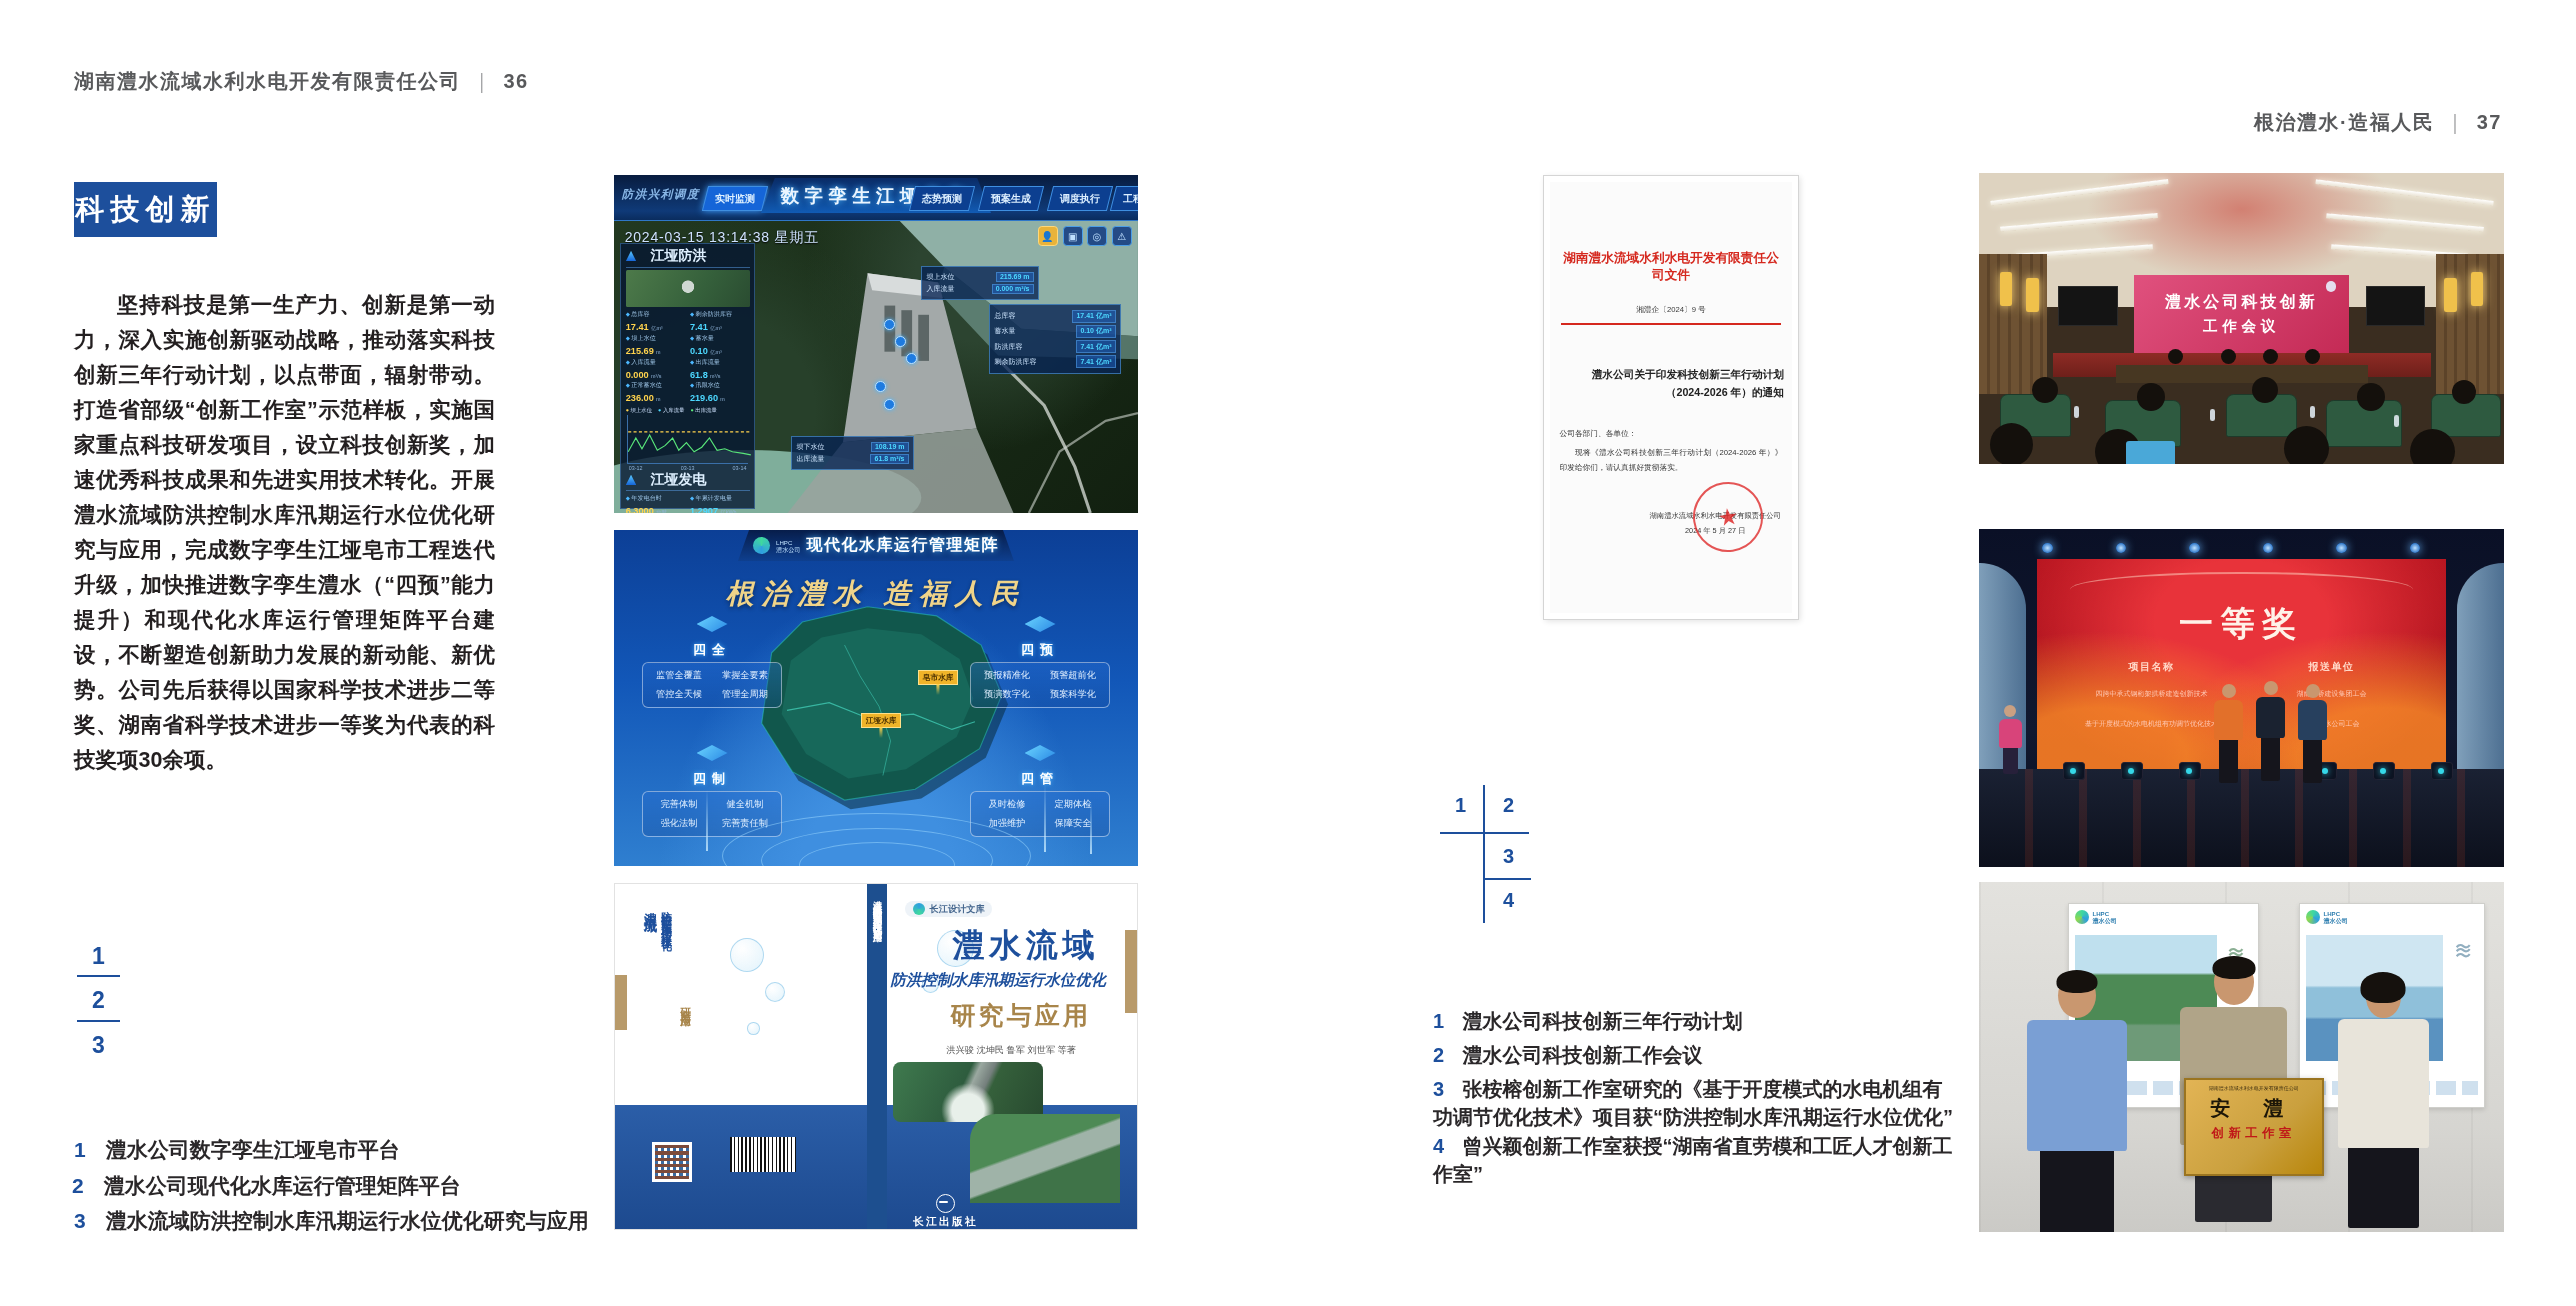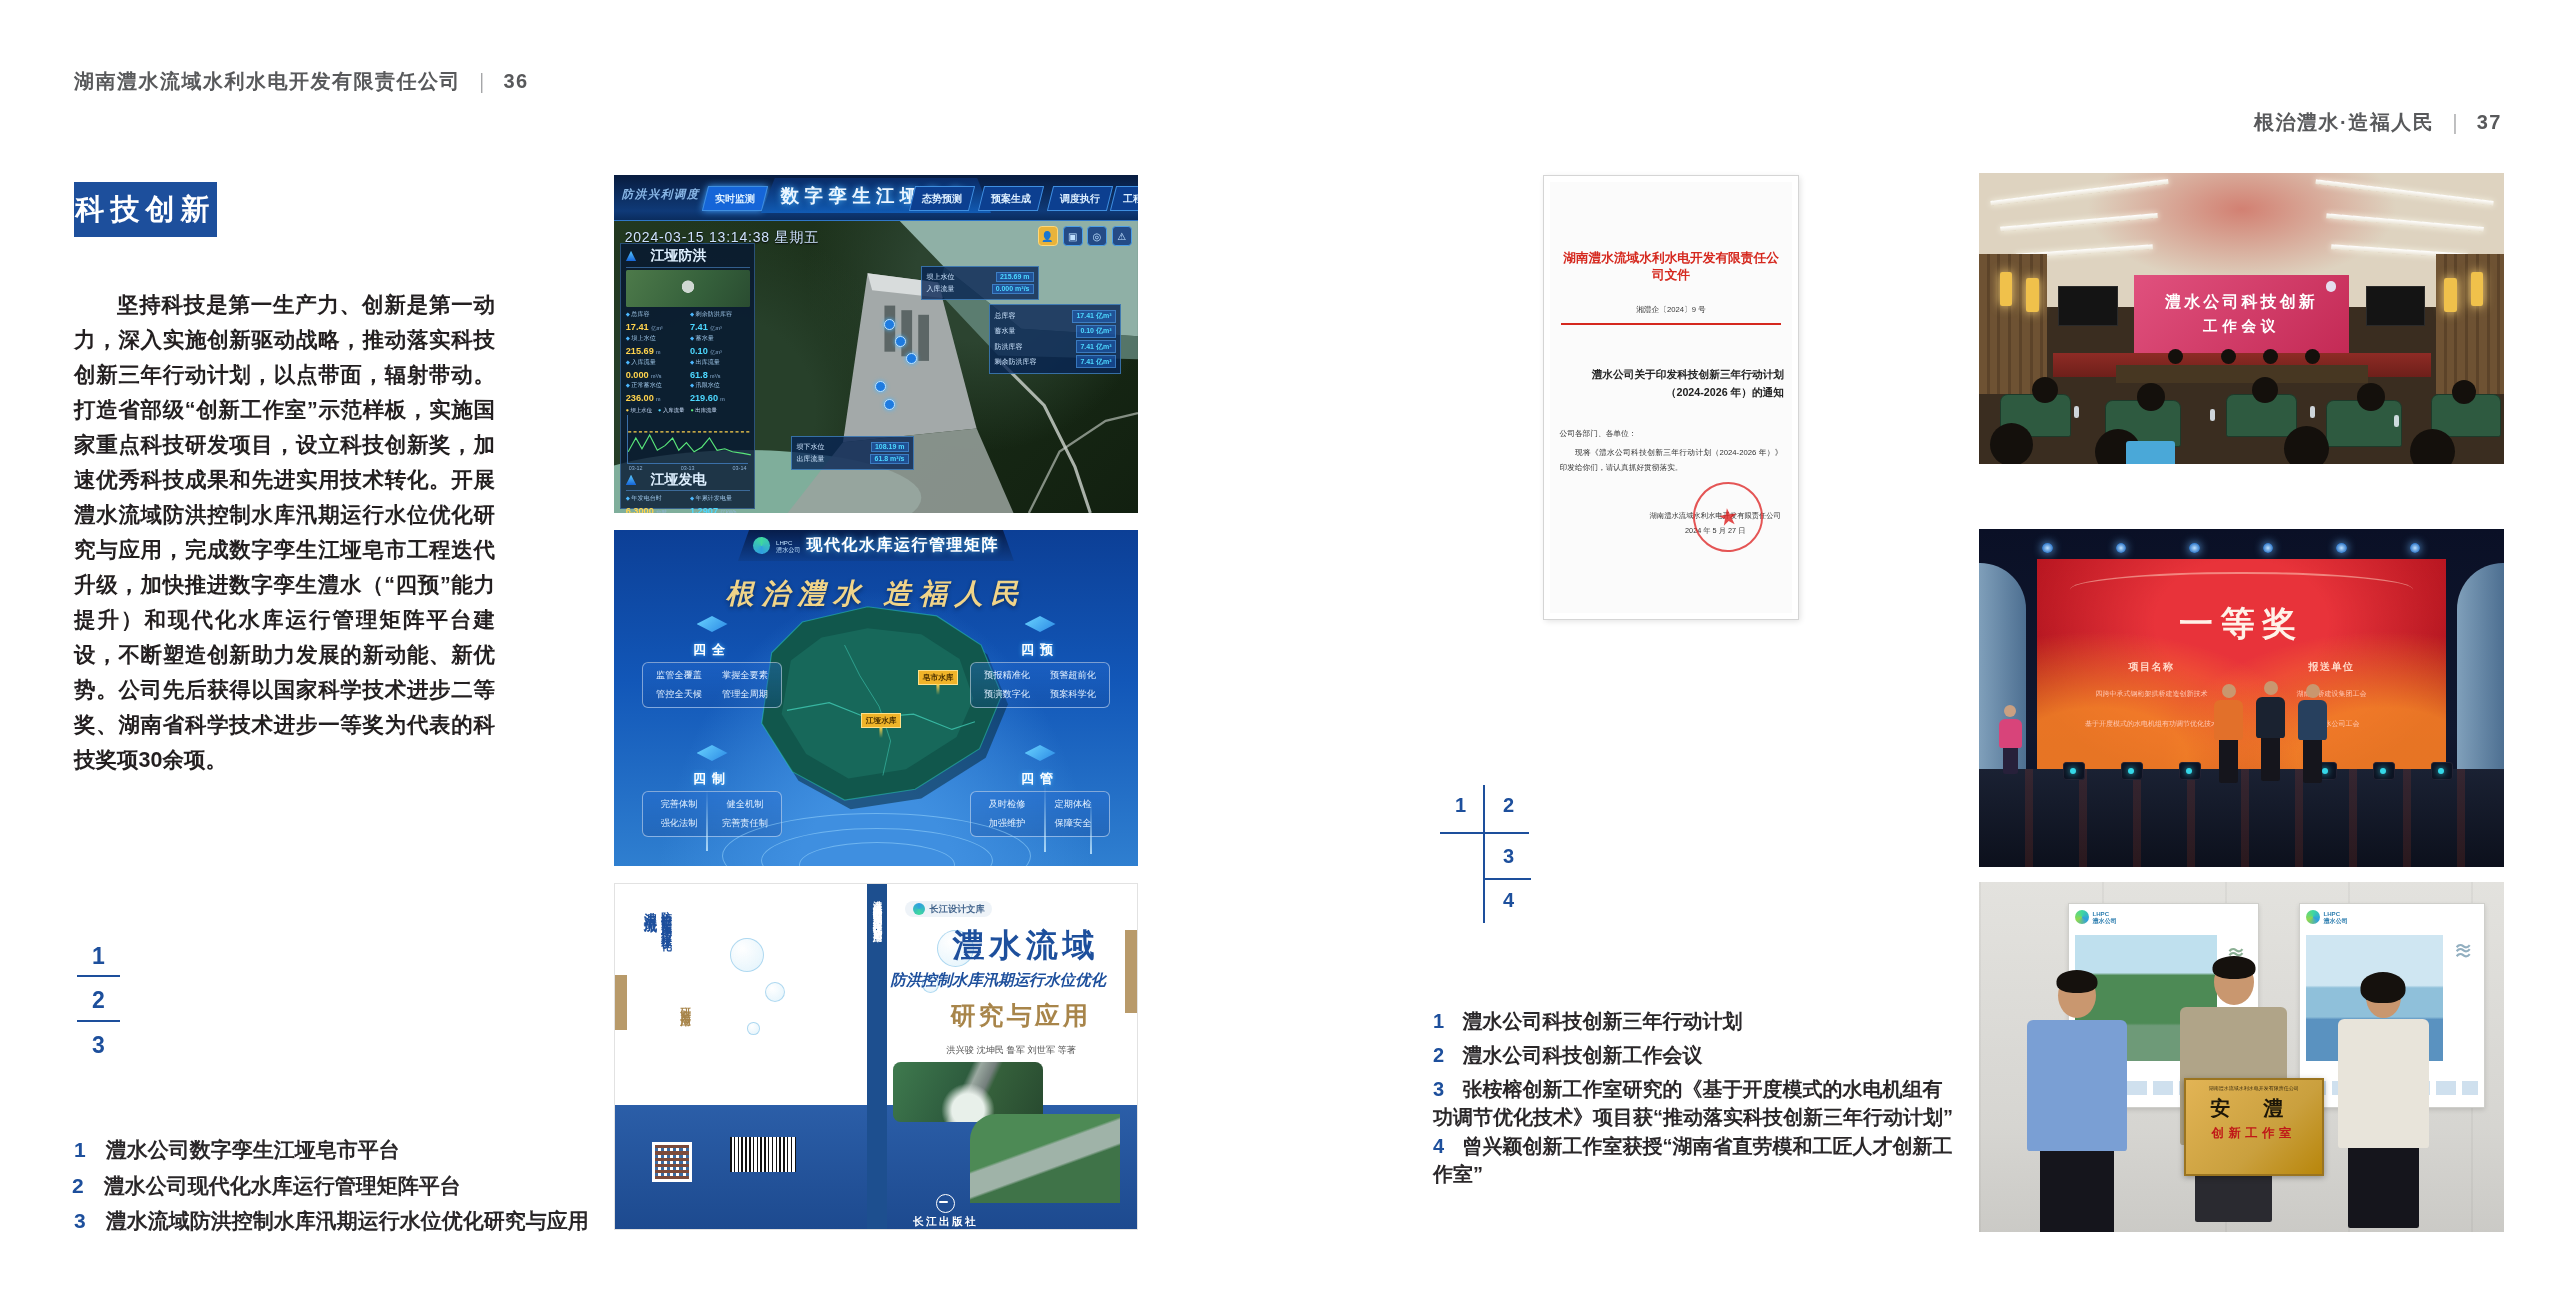--- a/index.html
+++ b/index.html
@@ -524,21 +524,21 @@
   <div class="rhline" style="left:1483px;top:878px;width:48px;"></div>
   <div class="rnum" style="left:1490px;top:889px;">4</div>
 
   <div class="capR" style="left:1433px;top:1007px;">
     <span class="cno">1</span><span>澧水公司科技创新三年行动计划</span>
   </div>
   <div class="capR" style="left:1433px;top:1041px;">
     <span class="cno">2</span><span>澧水公司科技创新工作会议</span>
   </div>
   <div class="capR" style="left:1433px;top:1075px;">
-    <span class="cno">3</span><span>张桉榕创新工作室研究的《基于开度模式的水电机组有功调节优化技术》项目获“推动落实科技创新三年行动计划”</span>
+    <span class="cno">3</span><span>张桉榕创新工作室研究的《基于开度模式的水电机组有功调节优化技术》项目获“防洪控制水库汛期运行水位优化”</span>
   </div>
   <div class="capR" style="left:1433px;top:1132px;">
     <span class="cno">4</span><span>曾兴颖创新工作室获授“湖南省直劳模和工匠人才创新工作室”</span>
   </div>
 
   <div class="photo meeting" style="top:173px;height:291px;">
     <div class="ceilglow"></div>
     <div class="lightstrip" style="left:2%;top:6%;width:34%;transform:rotate(-7deg);"></div>
     <div class="lightstrip" style="left:4%;top:16%;width:30%;transform:rotate(-5deg);"></div>
     <div class="lightstrip" style="left:7%;top:26%;width:26%;transform:rotate(-4deg);"></div>

